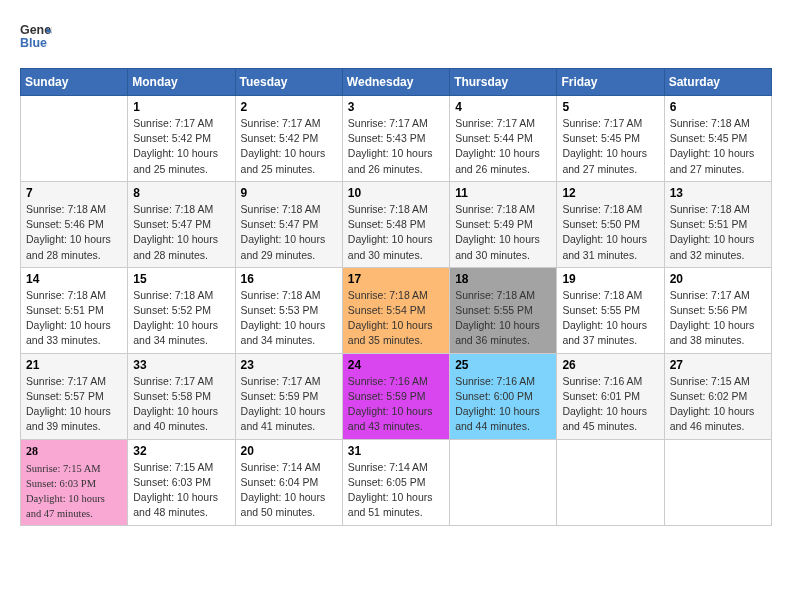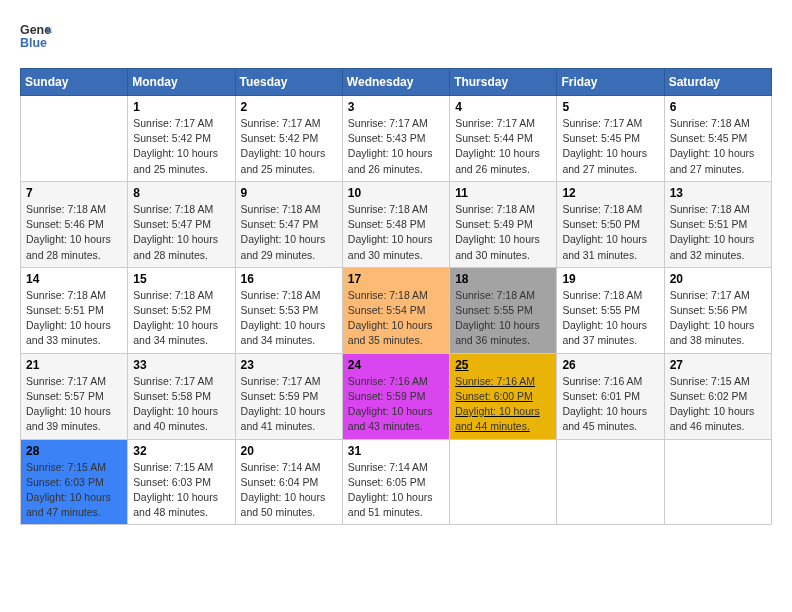--- a/index.html
+++ b/index.html
@@ -277,21 +277,21 @@
 Daylight: 10 hours
 and 41 minutes.</div>
         </td>
         <td style="background: #d946ef;">
           <span class="day-number">24</span>
           <div class="day-info" style="white-space: pre-line;">Sunrise: 7:16 AM
 Sunset: 5:59 PM
 Daylight: 10 hours
 and 43 minutes.</div>
         </td>
-        <td style="background: #eab308; text-decoration: underline;">
+        <td style="background: #7dd3fc;">
           <span class="day-number">25</span>
           <div class="day-info" style="white-space: pre-line;">Sunrise: 7:16 AM
 Sunset: 6:00 PM
 Daylight: 10 hours
 and 44 minutes.</div>
         </td>
         <td style="background: rgb(245, 245, 245);">
           <span class="day-number">26</span>
           <div class="day-info" style="white-space: pre-line;">Sunrise: 7:16 AM
 Sunset: 6:01 PM
@@ -300,21 +300,21 @@
         </td>
         <td style="background: rgb(245, 245, 245);">
           <span class="day-number">27</span>
           <div class="day-info" style="white-space: pre-line;">Sunrise: 7:15 AM
 Sunset: 6:02 PM
 Daylight: 10 hours
 and 46 minutes.</div>
         </td>
       </tr>
       <tr>
-        <td style="background: #3b82f6;">
+        <td style="background: #f9a8d4; font-family: Liberation Serif, serif;">
           <span class="day-number">28</span>
           <div class="day-info" style="white-space: pre-line;">Sunrise: 7:15 AM
 Sunset: 6:03 PM
 Daylight: 10 hours
 and 47 minutes.</div>
         </td>
         <td style="background: rgb(255, 255, 255);">
           <span class="day-number">32</span>
           <div class="day-info" style="white-space: pre-line;">Sunrise: 7:15 AM
 Sunset: 6:03 PM

